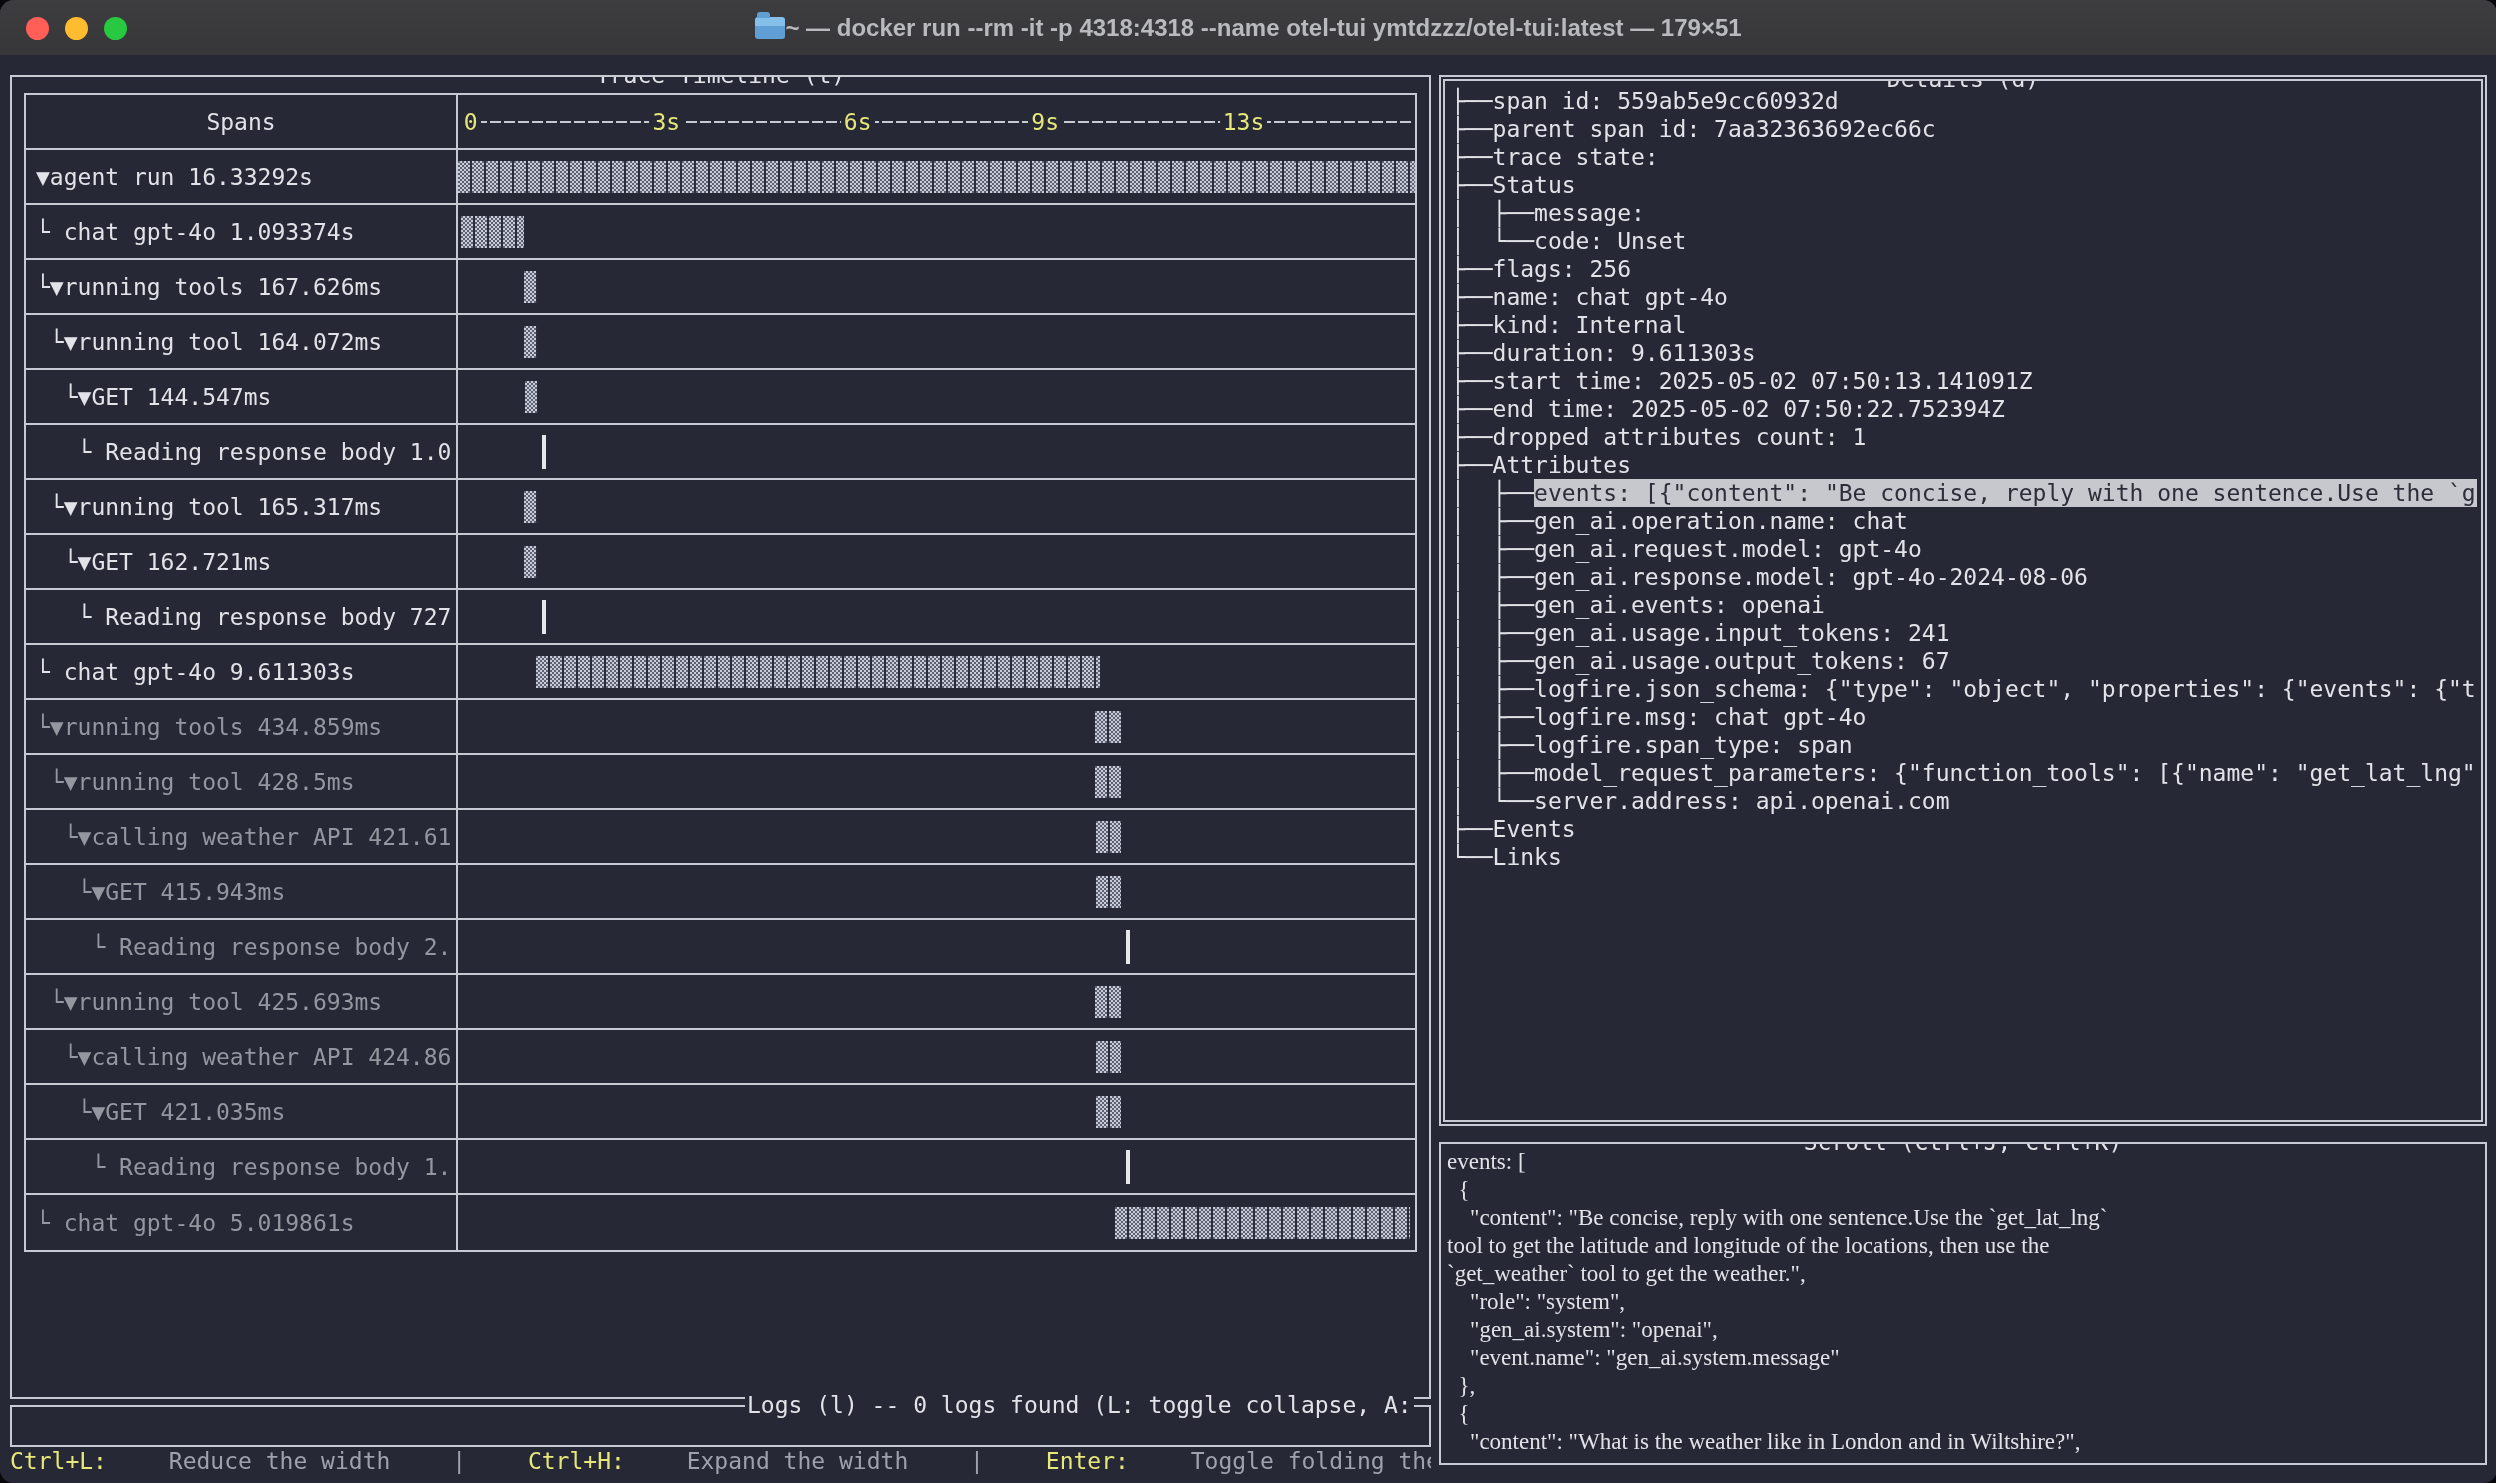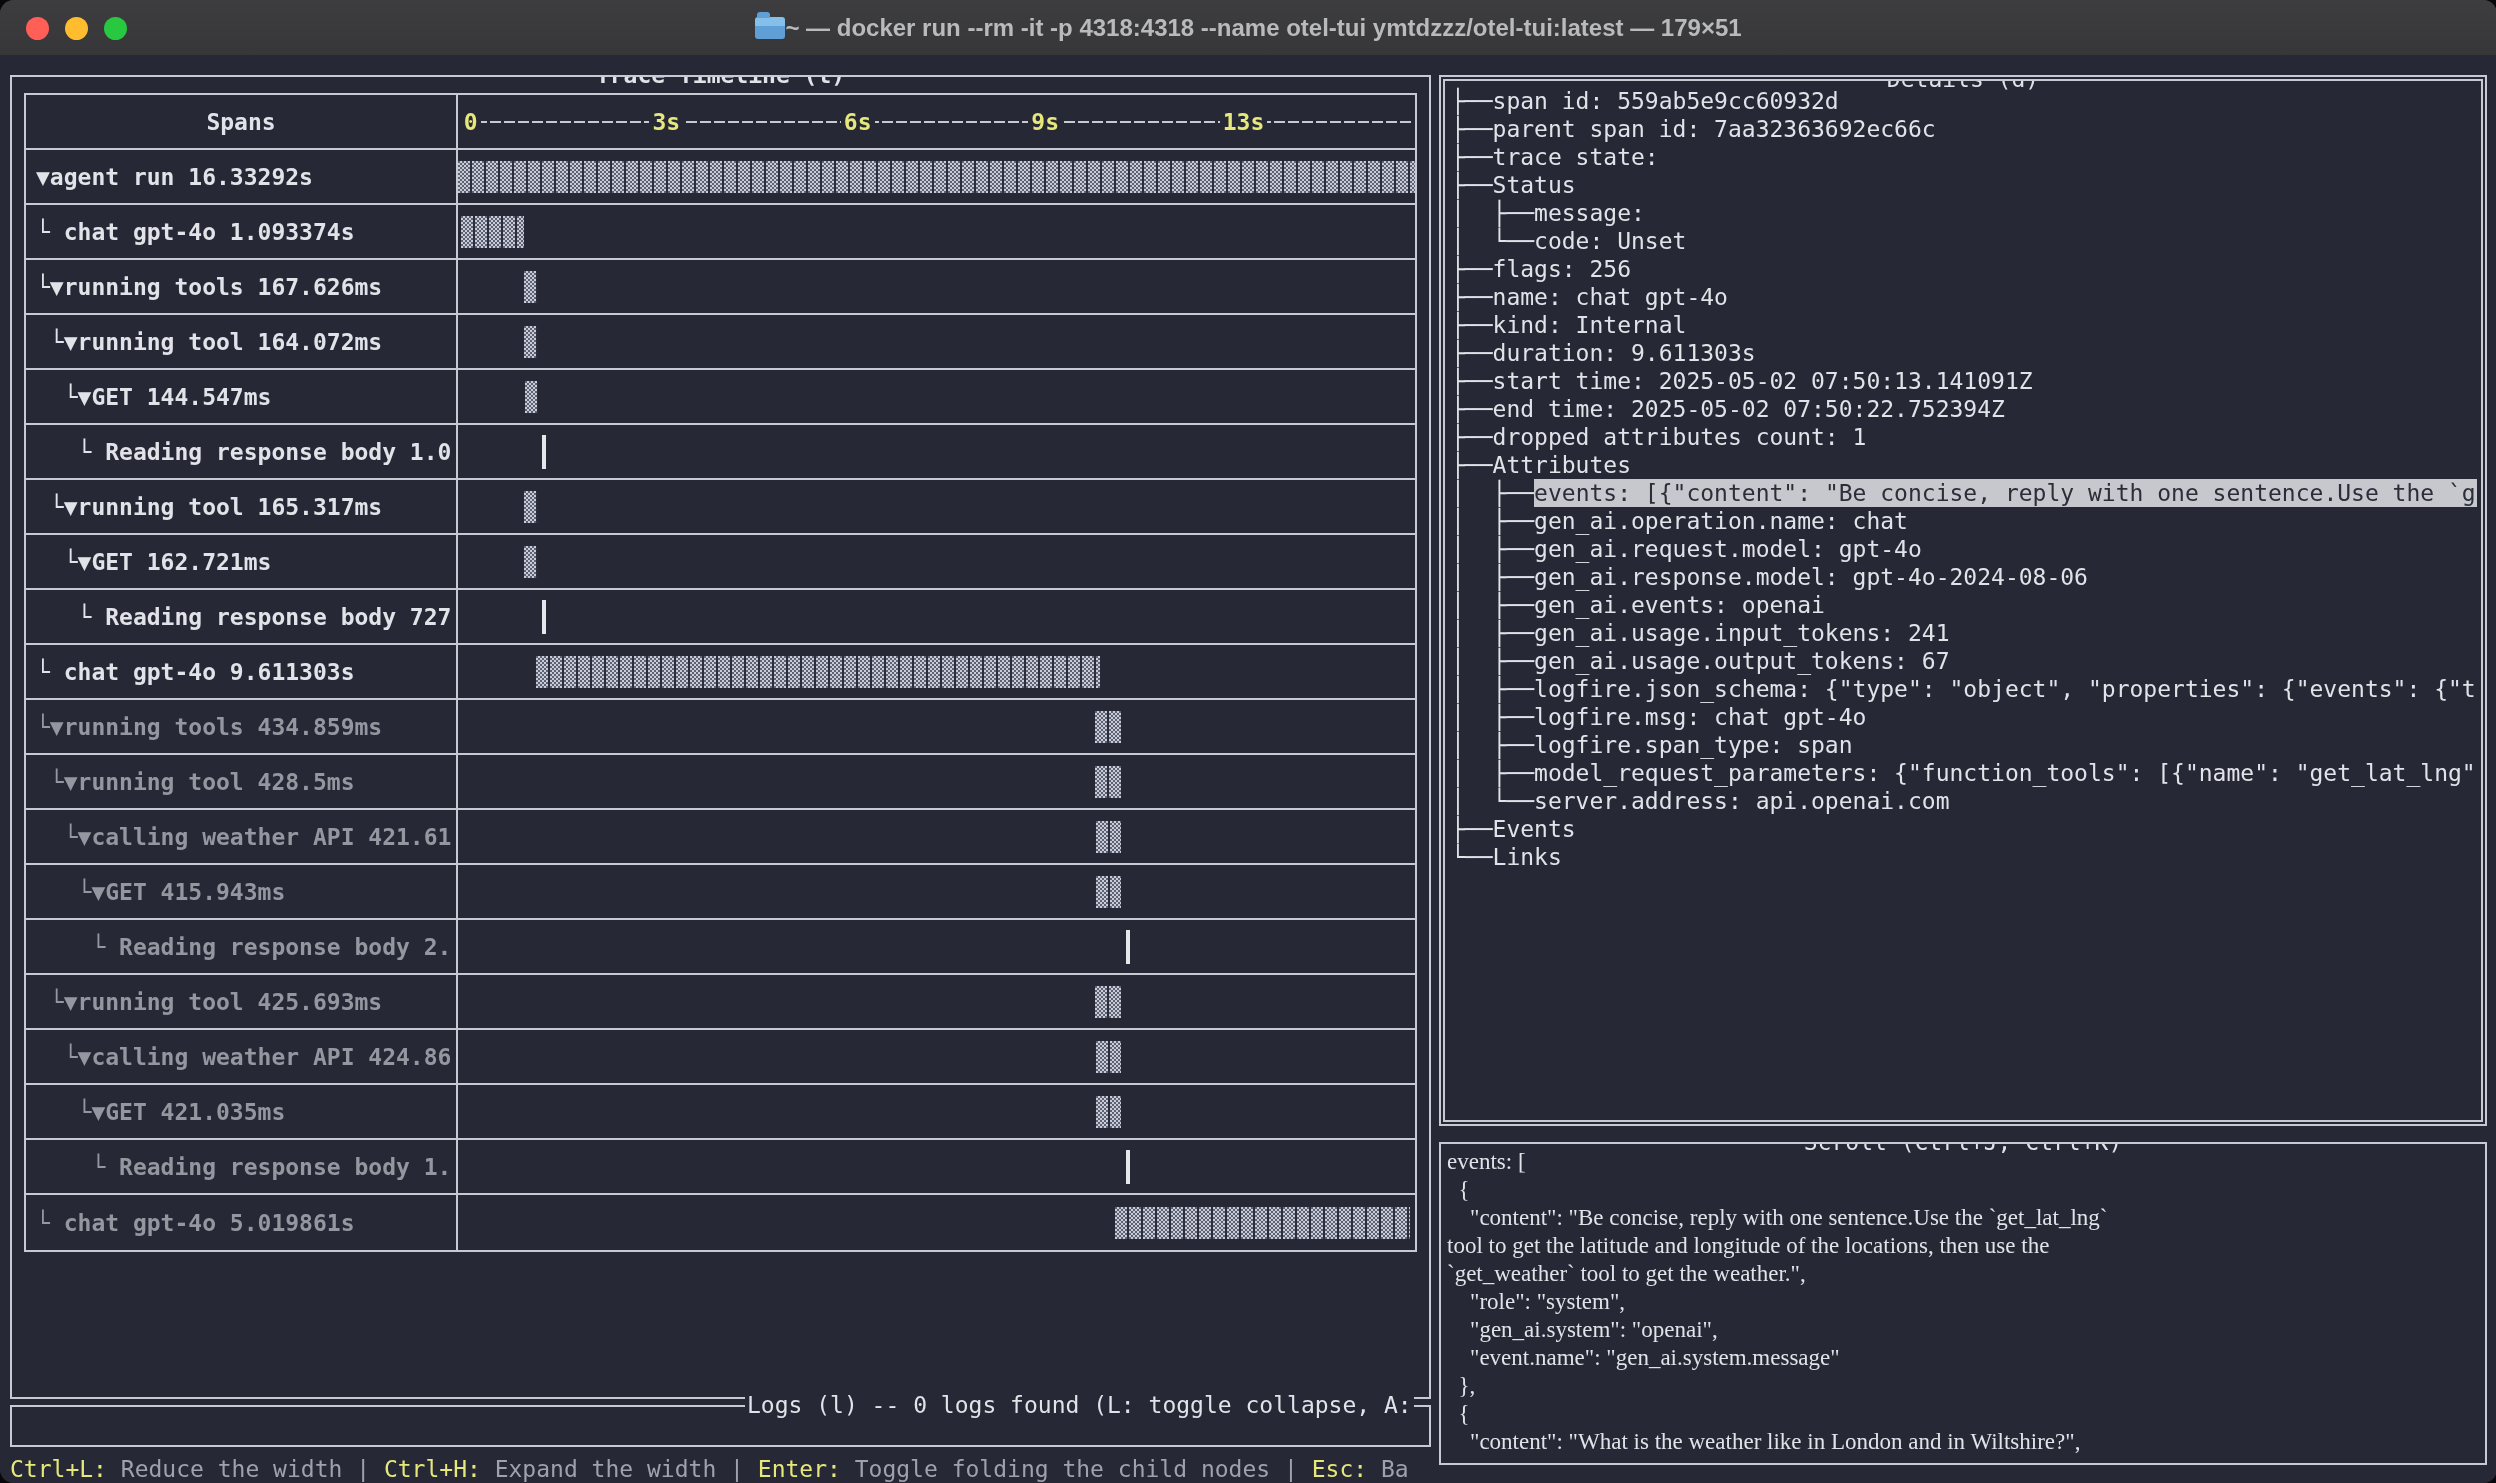--- a/index.html
+++ b/index.html
@@ -31,21 +31,21 @@
   .content{flex:1;display:flex;gap:8px;padding:6px 10px 0 10px;background:var(--bg);
     font-size:23px;line-height:28px;color:var(--text);}
   .left-col{width:1421px;flex:none;display:flex;flex-direction:column;}
   .right-col{flex:1;display:flex;flex-direction:column;min-width:0;}
 
   .panel{position:relative;border:2px solid var(--border);background:var(--bg);}
   .panel-title{position:absolute;top:-16px;left:50%;transform:translateX(-50%);
     background:var(--bg);padding:0 8px;white-space:nowrap;color:var(--text);}
 
   
-  .trace-panel{flex:1;margin-top:14px;overflow:hidden;font-weight:bold;}
+  .trace-panel{flex:1;margin-top:14px;overflow:hidden;}
   .ttable{margin:16px 12px 0 12px;border:2px solid var(--border);}
   .t-row{display:flex;height:55px;border-bottom:2px solid var(--border);}
   .t-row:last-child{border-bottom:none;}
   .label-cell{width:432px;flex:none;border-right:2px solid var(--border);
     display:flex;align-items:center;overflow:hidden;}
   .row-label{white-space:pre;padding-left:10px;}
   .spans-h{justify-content:center;}
   .spans-h .row-label{padding-left:0;}
   .bar-cell{flex:1;position:relative;overflow:hidden;}
   .dim .row-label{color:var(--dim);}
@@ -69,22 +69,22 @@
 
   
   .scroll-panel{flex:1;margin-top:16px;margin-bottom:18px;overflow:hidden;}
   .scroll-body{padding:4px 4px 0 6px;font-family:Liberation Serif, serif;}
   .sline{white-space:pre;height:28px;}
 
   
   .logs-panel{height:42px;flex:none;margin-top:6px;}
   .logs-title{position:absolute;top:-16px;left:733px;background:var(--bg);
     padding:0 2px;white-space:nowrap;color:var(--text);}
-  .statusbar{height:36px;flex:none;display:flex;align-items:flex-end;white-space:pre;
-    overflow:hidden;color:#9fa2ac;}
+  .statusbar{height:36px;flex:none;display:flex;align-items:flex-start;white-space:pre;
+    overflow:hidden;color:#9fa2ac;gap:48px;}
   .statusbar .key{color:var(--yellow);}
 </style>
 </head>
 <body>
 
 <div class="stage">
   <div class="window">
 
     <div class="titlebar">
       <div class="traffic">

